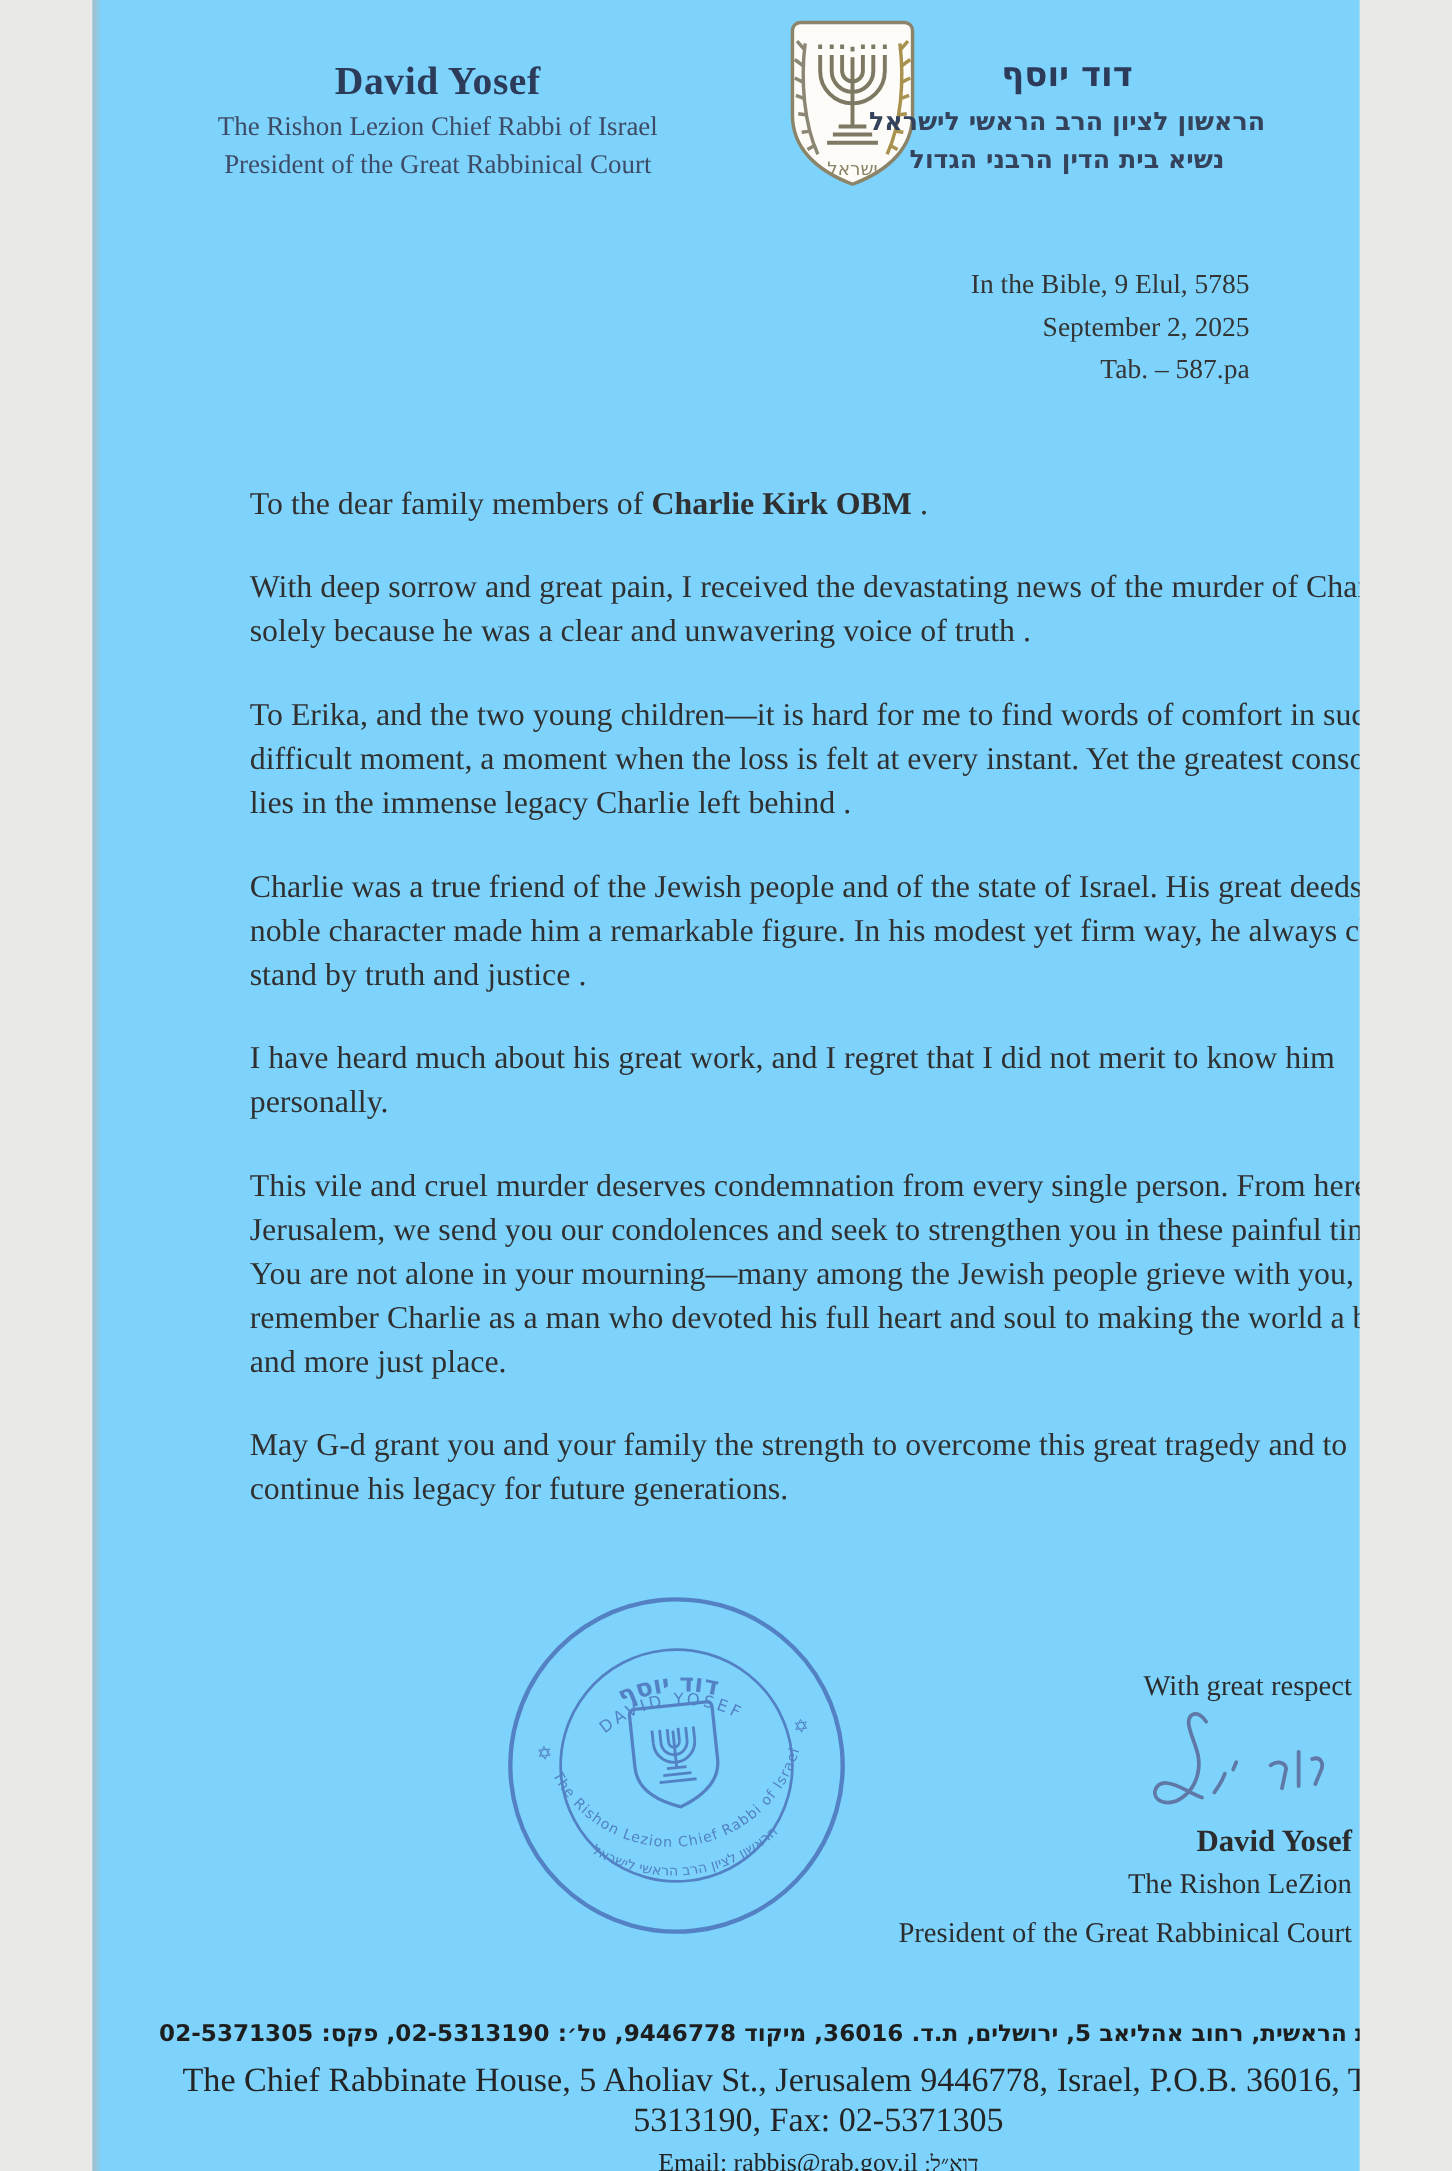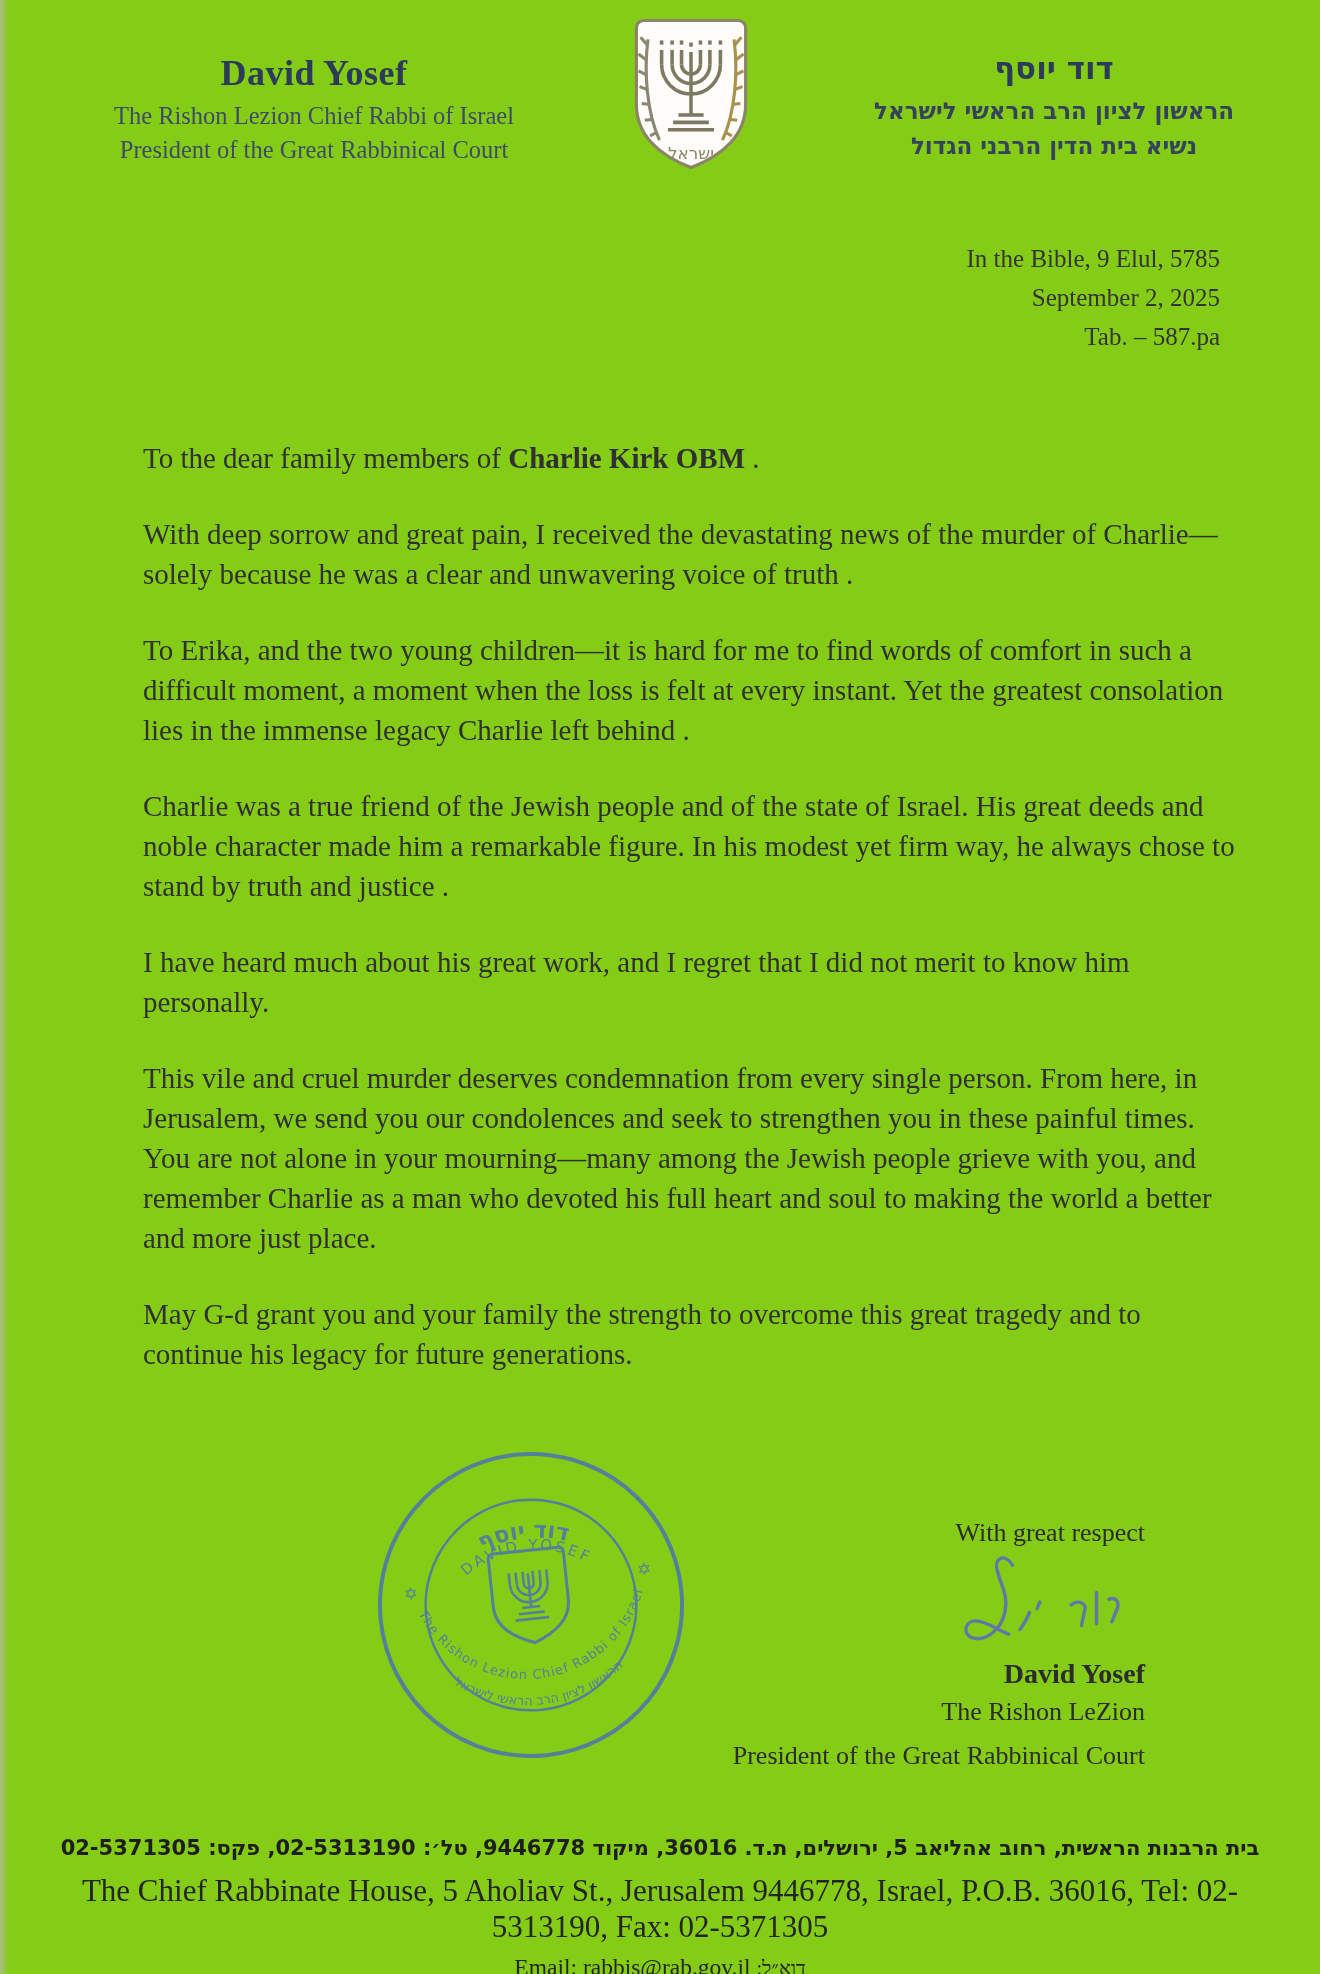--- a/index.html
+++ b/index.html
@@ -1,18 +1,18 @@
 <!DOCTYPE html>
 <html><head>
 <meta charset="utf-8">
 <style>
   html,body{margin:0;padding:0;background:#e9e9e7;}
   .page{
-    position:relative;width:1320px;height:1974px;margin:0 auto;
-    background:#84cc16;overflow:hidden;
+    position:relative;width:1152px;height:1974px;margin:0 auto;
+    background:#7dd3fc;overflow:hidden;
     font-family:"Liberation Serif", serif;color:#2e2e2e;
   }
   .page::before{
     content:"";position:absolute;left:0;top:0;width:9px;height:100%;
     background:linear-gradient(90deg,#b7b6b2,rgba(252,251,248,0));opacity:.7;pointer-events:none;
   }
   
   .hdr-left{position:absolute;left:50px;top:52px;width:528px;text-align:center;}
   .hdr-left .name{font-size:36px;font-weight:bold;color:#2c3b59;letter-spacing:.5px;}
   .hdr-left .sub{font-size:24.5px;color:#3e4b66;line-height:1.32;margin-top:6px;}

